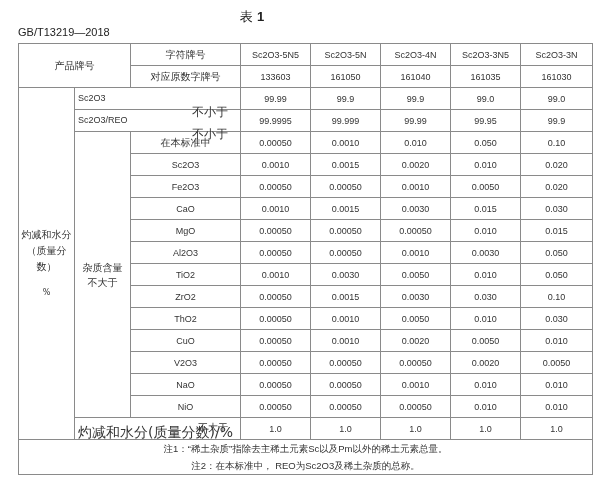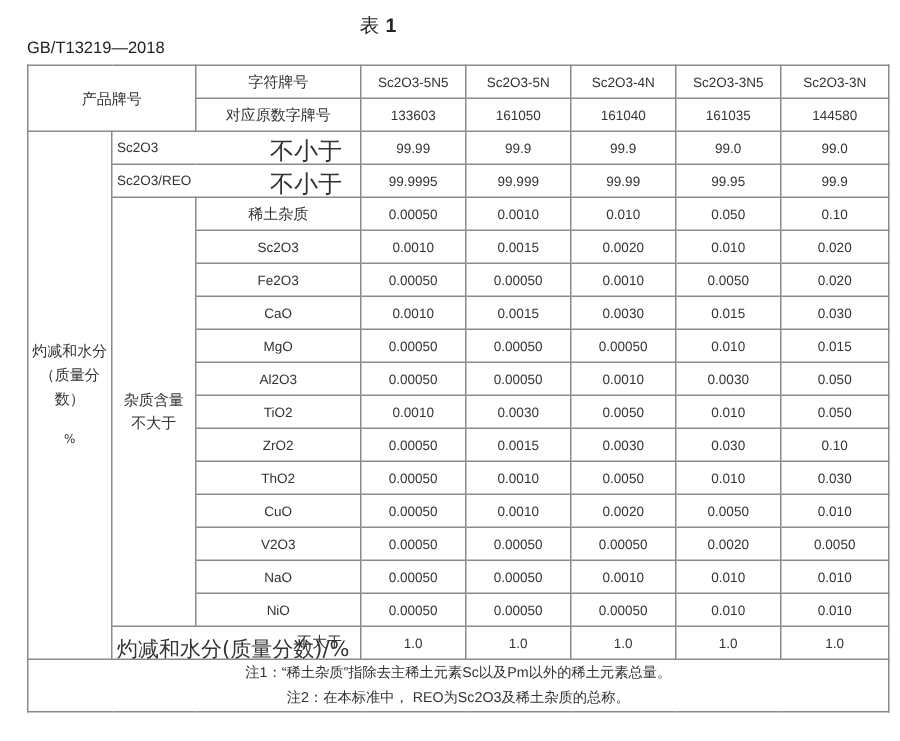--- a/index.html
+++ b/index.html
@@ -23,21 +23,21 @@
       font-size: 9px;
     }
     table.spec td {
       border: 1px solid #8a8a8a; padding: 0; height: 21px;
       text-align: center; vertical-align: middle; color: #333;
       font-family: "Liberation Sans", sans-serif;
     }
     table.spec td.cn { font-family: "DejaVu Sans", sans-serif; font-size: 10px; text-align: center; }
     td.hdr-h { height: 22px; }
     td.item-lbl { position: relative; }
-    td.item-lbl .nl { position: absolute; right: 12px; top: 3px; font-size: 16px; font-family: Liberation Serif, serif; }
+    td.item-lbl .nl { position: absolute; right: 12px; top: 16px; font-size: 12px; font-family: Liberation Serif, serif; }
     td.item-lbl .nm { position: absolute; left: 3px; top: 5px; }
     td.chem { font-size: 10px; line-height: 16px; }
     td.chem .ln { display: block; }
     td.chem .pct { font-size: 8px; margin-top: 10px; }
     td.imp { font-size: 10px; line-height: 15px; text-align: left; padding-left: 3px; }
     td.ign { position: relative; height: 44px; }
     td.ign .t1 { position: absolute; left: 3px; top: 6px; font-size: 14px; font-family: "DejaVu Sans", sans-serif; }
     td.ign .t2 { position: absolute; right: 12px; bottom: 4px; font-size: 10px; font-family: "DejaVu Sans", sans-serif; }
     td.notes { text-align: left; padding: 2px 0 2px 24px; height: 34px; font-size: 9.5px; line-height: 17px; font-family: "DejaVu Sans", sans-serif; }
     td.notes span { display: block; text-align: center; }
@@ -71,21 +71,21 @@
       <td>Sc2O3-4N</td>
       <td>Sc2O3-3N5</td>
       <td>Sc2O3-3N</td>
     </tr>
   <tr>
         <td class="cn hdr-h">对应原数字牌号</td>
         <td>133603</td>
         <td>161050</td>
         <td>161040</td>
         <td>161035</td>
-        <td>144580</td>
+        <td>161030</td>
       </tr>
       <tr>
         <td class="chem cn" rowspan="16">
           <span class="ln">灼减和水分</span>
           <span class="ln">（质量分数）</span>
           <span class="ln pct">%</span>
         </td>
         <td class="item-lbl" colspan="2">
           <span class="nm">Sc2O3</span>
           <span class="nl">不小于</span>
@@ -105,21 +105,21 @@
         <td>99.999</td>
         <td>99.99</td>
         <td>99.95</td>
         <td>99.9</td>
       </tr>
       <tr>
         <td class="imp cn" rowspan="13">
           <span style="display: block;">杂质含量</span>
           <span style="display: block;">不大于</span>
         </td>
-        <td class="cn">稀土杂质</td>
+        <td class="cn">在本标准中</td>
         <td>0.00050</td>
         <td>0.0010</td>
         <td>0.010</td>
         <td>0.050</td>
         <td>0.10</td>
       </tr>
       <tr>
         <td class="">Sc2O3</td>
         <td>0.0010</td>
         <td>0.0015</td>

